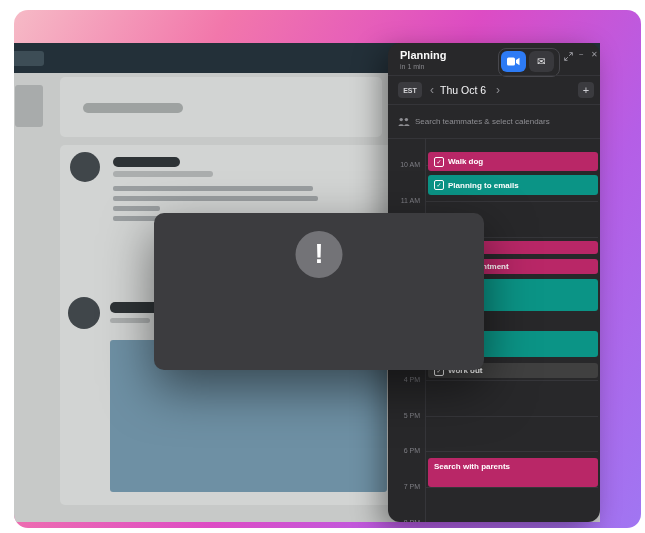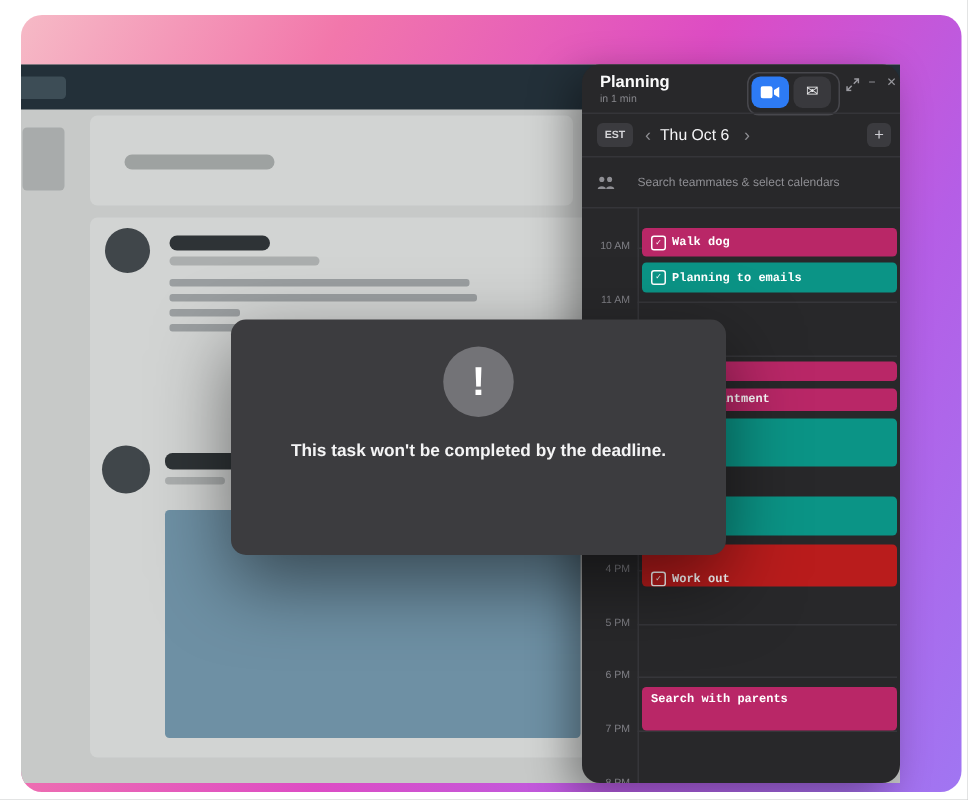--- a/index.html
+++ b/index.html
@@ -34,27 +34,27 @@
            display:flex;align-items:center;justify-content:center;color:#e8e8ea;font-size:10px;}
   .win-ctl{position:absolute;top:7px;color:#9a9aa0;font-size:8px;line-height:10px;}
   .divider{position:absolute;left:0;width:100%;height:1px;background:#353539;}
   .est{position:absolute;left:10px;top:39px;width:24px;height:16px;background:#3b3b3f;border-radius:4px;
        color:#d5d5d8;font-size:7px;font-weight:700;display:flex;align-items:center;justify-content:center;}
   .nav-chev{position:absolute;top:39px;color:#8e8e93;font-size:12px;line-height:16px;}
   .p-date{position:absolute;left:52px;top:41px;font-size:10.5px;font-weight:400;color:#f5f5f7;text-align:right;}
   .plus-btn{position:absolute;left:190px;top:39px;width:16px;height:16px;background:#3b3b3f;border-radius:4px;
        color:#cfcfd4;font-size:11px;display:flex;align-items:center;justify-content:center;}
   .search-row{position:absolute;left:0;top:62px;width:100%;height:33px;display:flex;align-items:center;}
-  .search-text{color:#8e8e93;font-size:8px;margin-left:15px;}
+  .search-text{color:#8e8e93;font-size:8px;margin-left:5px;}
   .grid{position:absolute;left:0;top:95px;width:212px;height:384px;}
   .gutter-line{position:absolute;left:37px;top:0;bottom:0;width:1px;background:#36363a;}
   .hour-line{position:absolute;left:37px;right:2px;height:1px;background:#36363a;}
   .hour-label{position:absolute;left:0;width:32px;text-align:right;font-size:7px;color:#7f7f85;}
   .event{position:absolute;left:40px;right:2px;border-radius:3px;display:flex;gap:4px;
-         color:#fff;font-size:8px;font-weight:700;padding:0 6px;box-sizing:border-box;overflow:hidden;font-family:Liberation Mono, monospace;}
+         color:#fff;font-size:8px;font-weight:700;padding:0 6px;box-sizing:border-box;overflow:hidden;}
   .cbx{flex:0 0 auto;width:8px;height:8px;border:1px solid #fff;border-radius:2px;font-size:6px;line-height:8px;
        text-align:center;color:#fff;}
   
   .modal{position:absolute;left:140px;top:203px;width:330px;height:157px;background:#3c3c3f;border-radius:10px;
          box-shadow:0 18px 50px rgba(0,0,0,.5);z-index:50;}
   .modal-circle{position:absolute;left:50%;top:18px;transform:translateX(-50%);width:47px;height:47px;
          background:#737377;border-radius:50%;display:flex;align-items:center;justify-content:center;
          color:#fff;font-size:27px;font-weight:800;}
   .modal-msg{position:absolute;left:0;top:82px;width:100%;text-align:center;color:#f4f4f5;
          font-size:11.5px;font-weight:700;}
@@ -164,28 +164,27 @@
         <div class="event" style="top: 37px; height: 20px; background: rgb(11, 148, 134); align-items: center;">
           <span class="cbx">✓</span>
           <span>Planning to emails</span>
         </div>
         <div class="event" style="top: 103px; height: 13px; background: rgb(185, 39, 103); align-items: center;"></div>
         <div class="event" style="top: 121px; height: 15px; background: rgb(185, 39, 103); align-items: center; padding-left: 42px;">
           <span>pointment</span>
         </div>
         <div class="event" style="top: 141px; height: 32px; background: rgb(11, 148, 134); align-items: flex-start; padding-top: 4px;"></div>
         <div class="event" style="top: 193px; height: 26px; background: rgb(11, 148, 134); align-items: flex-start; padding-top: 4px;"></div>
-        <div class="event" style="top: 225px; height: 28px; background: #b91c1c; align-items: flex-end;">
+        <div class="event" style="top: 225px; height: 15px; background: #404040; align-items: center;">
           <span class="cbx">✓</span>
           <span>Work out</span>
         </div>
         <div class="event" style="top: 320px; height: 29px; background: rgb(185, 39, 103); align-items: flex-start; padding-top: 4px;">
           <span>Search with parents</span>
         </div>
       </div>
   </div>
 
   <div class="modal">
     <div class="modal-circle">!</div>
-    <div class="modal-msg">This task won't be completed by the deadline.</div>
   </div>
 
 </div>
 
 </body></html>

